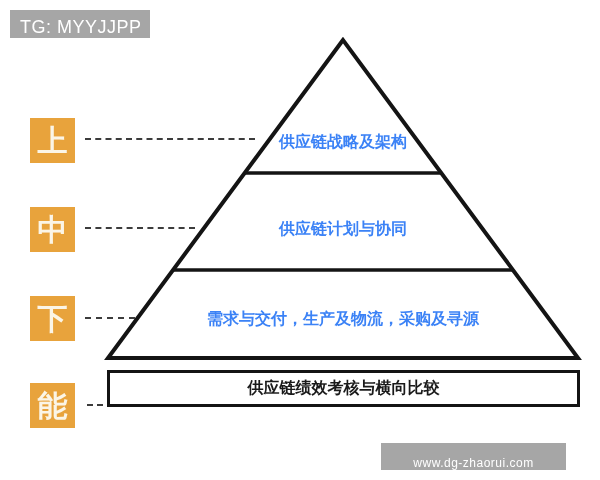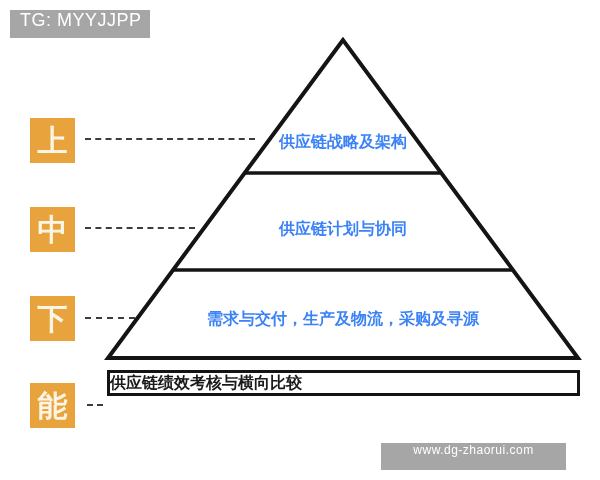--- a/index.html
+++ b/index.html
@@ -15,21 +15,21 @@
     background: #ffffff;
     overflow: hidden;
   }
 
   
   .wm {
     position: absolute;
     background: var(--watermark-bg, #a6a6a6);
     color: var(--watermark-text, #ffffff);
     display: flex;
-    align-items: flex-start;
+    align-items: flex-end;
     justify-content: center;
     letter-spacing: 0.5px;
   }
   .wm-top {
     left: 10px; top: 10px;
     width: 140px; height: 28px;
     font-size: 18px;
     justify-content: flex-start;
     padding-left: 10px;
     box-sizing: border-box;
@@ -100,26 +100,27 @@
   .dash1 { left: 85px; top: 138px; width: 170px; }
   .dash2 { left: 85px; top: 227px; width: 110px; }
   .dash3 { left: 85px; top: 317px; width: 50px;  }
   .dash4 { left: 87px; top: 404px; width: 16px;  }
 
   
   .bbox {
     position: absolute;
     left: 107px;
     width: 473px;
-    height: 26px;
+    height: 37px;
     box-sizing: border-box;
     border: 3px solid var(--line, #141414);
     background: #ffffff;
     display: flex;
     align-items: center;
+    justify-content: center;
     font-size: 16px;
     font-weight: bold;
     color: #1a1a1a;
     font-family: Liberation Serif, serif;
   }
   .bbox1 { top: 370px; }
   .bbox2 { top: 400px; }
 </style>
 </head>
 <body>

